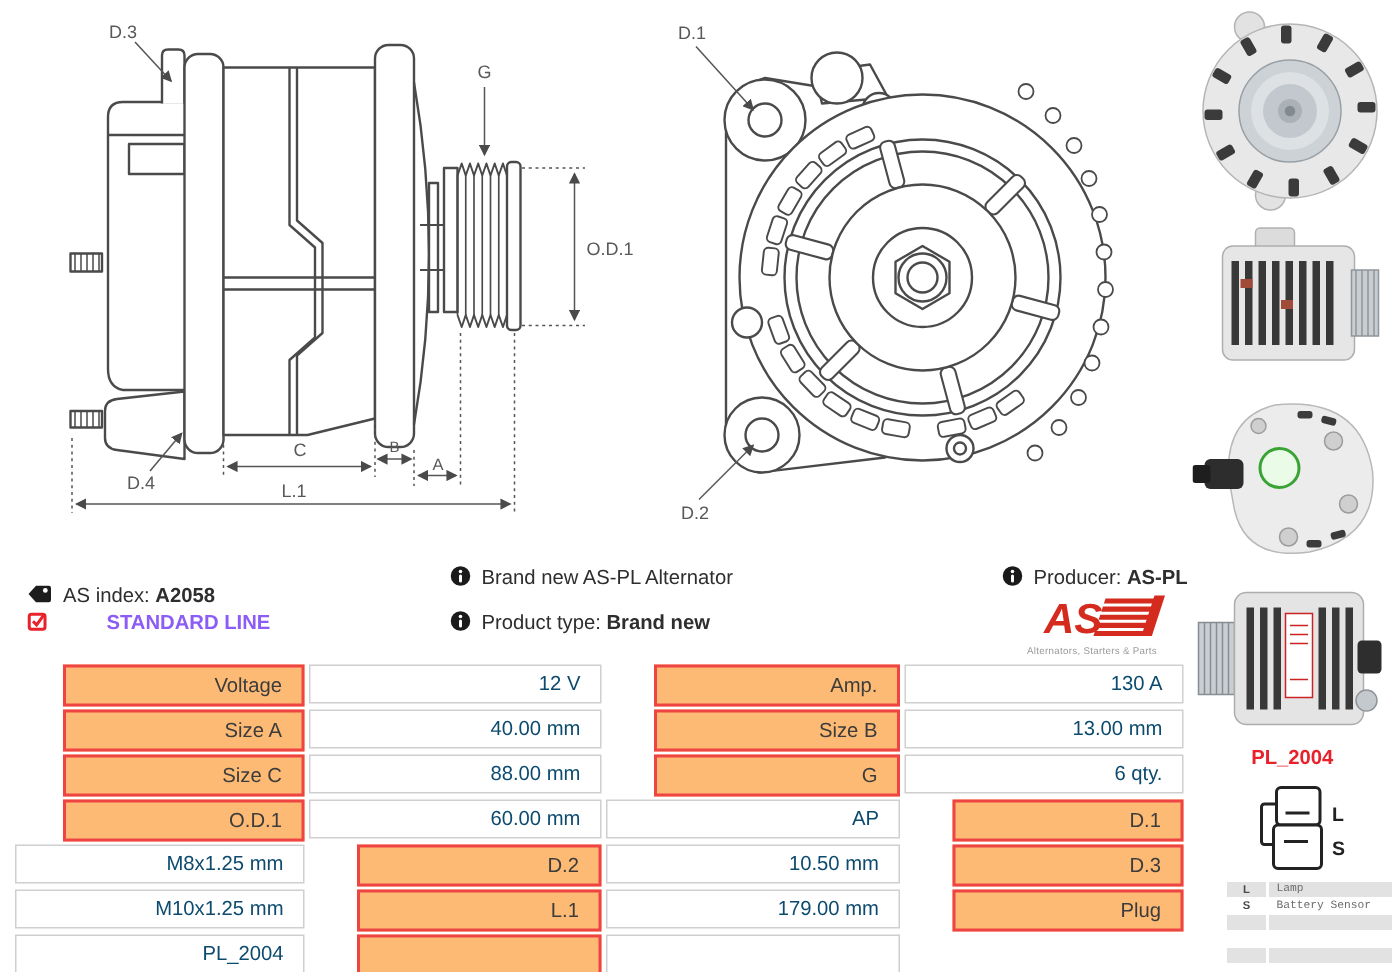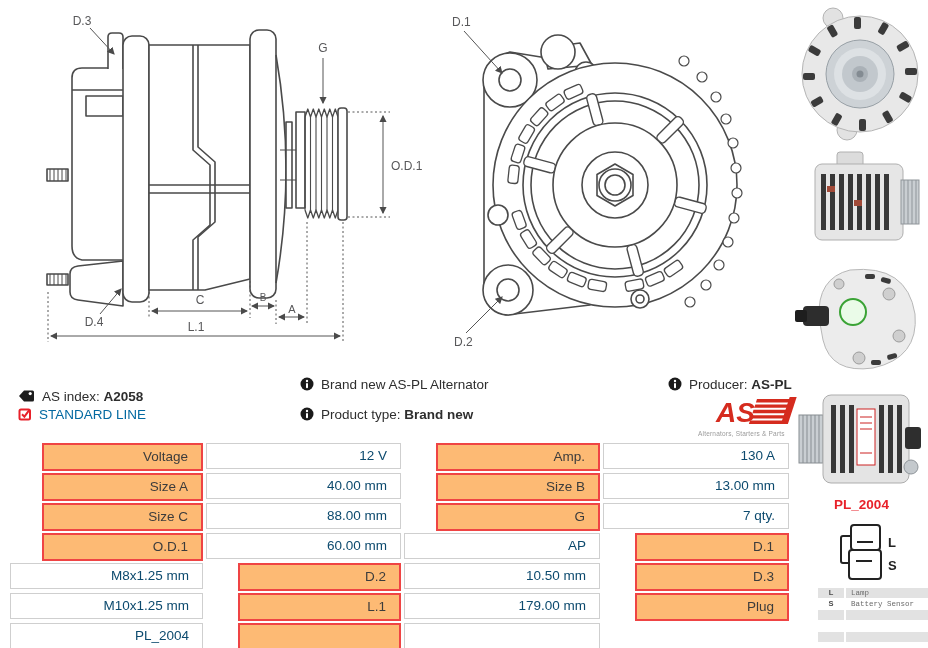--- a/index.html
+++ b/index.html
@@ -5,24 +5,24 @@
   html,body{margin:0;padding:0;background:#fff;}
   .page{position:relative;width:928px;height:648px;background:#fff;overflow:hidden;
         font-family:"Liberation Sans",sans-serif;color:#3f3f3f;}
   .abs{position:absolute;}
   svg text{font-family:"Liberation Sans",sans-serif;}
 
   
   .info-item{position:absolute;height:16px;line-height:16px;font-size:13.5px;color:#2e2e2e;white-space:nowrap;}
   .info-item .ic{display:inline-block;vertical-align:-2px;margin-right:7px;}
   .bold{font-weight:bold;}
-  .red{color:#0369a1;font-weight:normal;}
+  .red{color:#8b5cf6;font-weight:bold;margin-left:32px;}
 
   
-  .logo{position:absolute;left:698px;top:396px;width:100px;text-align:left;}
+  .logo{position:absolute;left:678px;top:396px;width:100px;text-align:center;}
   .logo-sub{font-size:6.5px;color:#9a9a9a;margin-top:0px;letter-spacing:.2px;}
 
   
   .spec-table{position:absolute;left:10px;top:443px;width:779px;display:grid;
               grid-template-columns:193px 195px 196px 186px;gap:2px 3px;}
   .spec-table .cell{height:24px;line-height:24px;font-size:13.5px;text-align:right;
                     padding-right:13px;box-sizing:content-box;}
   .cl{background:#fdba74;border:2px solid #ef4444;color:#3c3c3c;margin-left:32px;}
   .cv{background:#ffffff;border:1px solid #cfcfcf;color:#0c4a6e;}
 
@@ -341,21 +341,21 @@
     <div class="cell cv">130 A</div>
 
     <div class="cell cl">Size A</div>
     <div class="cell cv">40.00 mm</div>
     <div class="cell cl">Size B</div>
     <div class="cell cv">13.00 mm</div>
 
     <div class="cell cl">Size C</div>
     <div class="cell cv">88.00 mm</div>
     <div class="cell cl">G</div>
-    <div class="cell cv">7 qty.</div>
+    <div class="cell cv">6 qty.</div>
 
     <div class="cell cl">O.D.1</div>
     <div class="cell cv">60.00 mm</div>
     <div class="cell cv">AP</div>
 
     <div class="cell cl">D.1</div>
     <div class="cell cv">M8x1.25 mm</div>
     <div class="cell cl">D.2</div>
     <div class="cell cv">10.50 mm</div>
 

